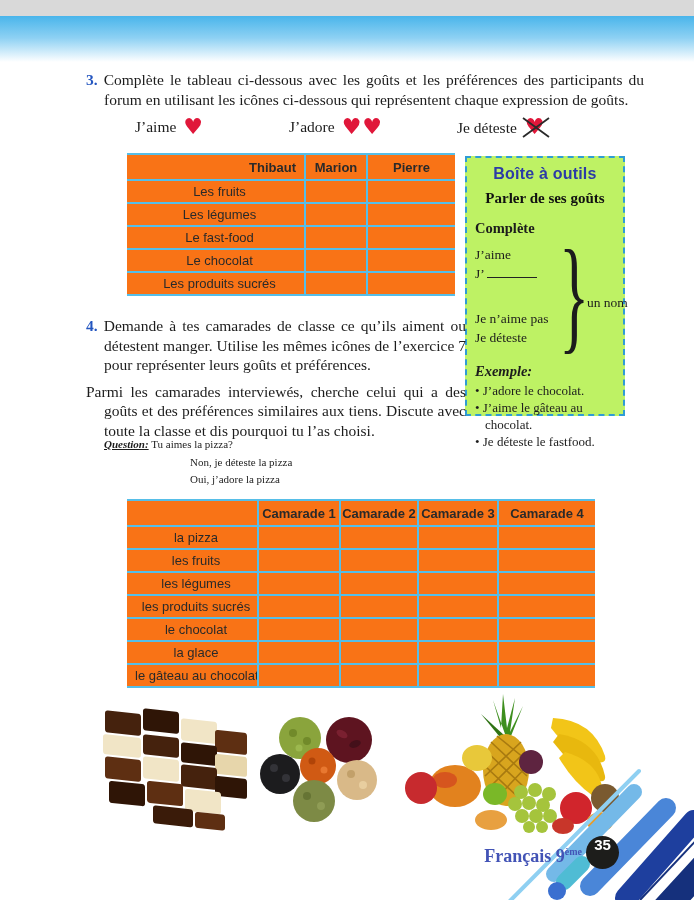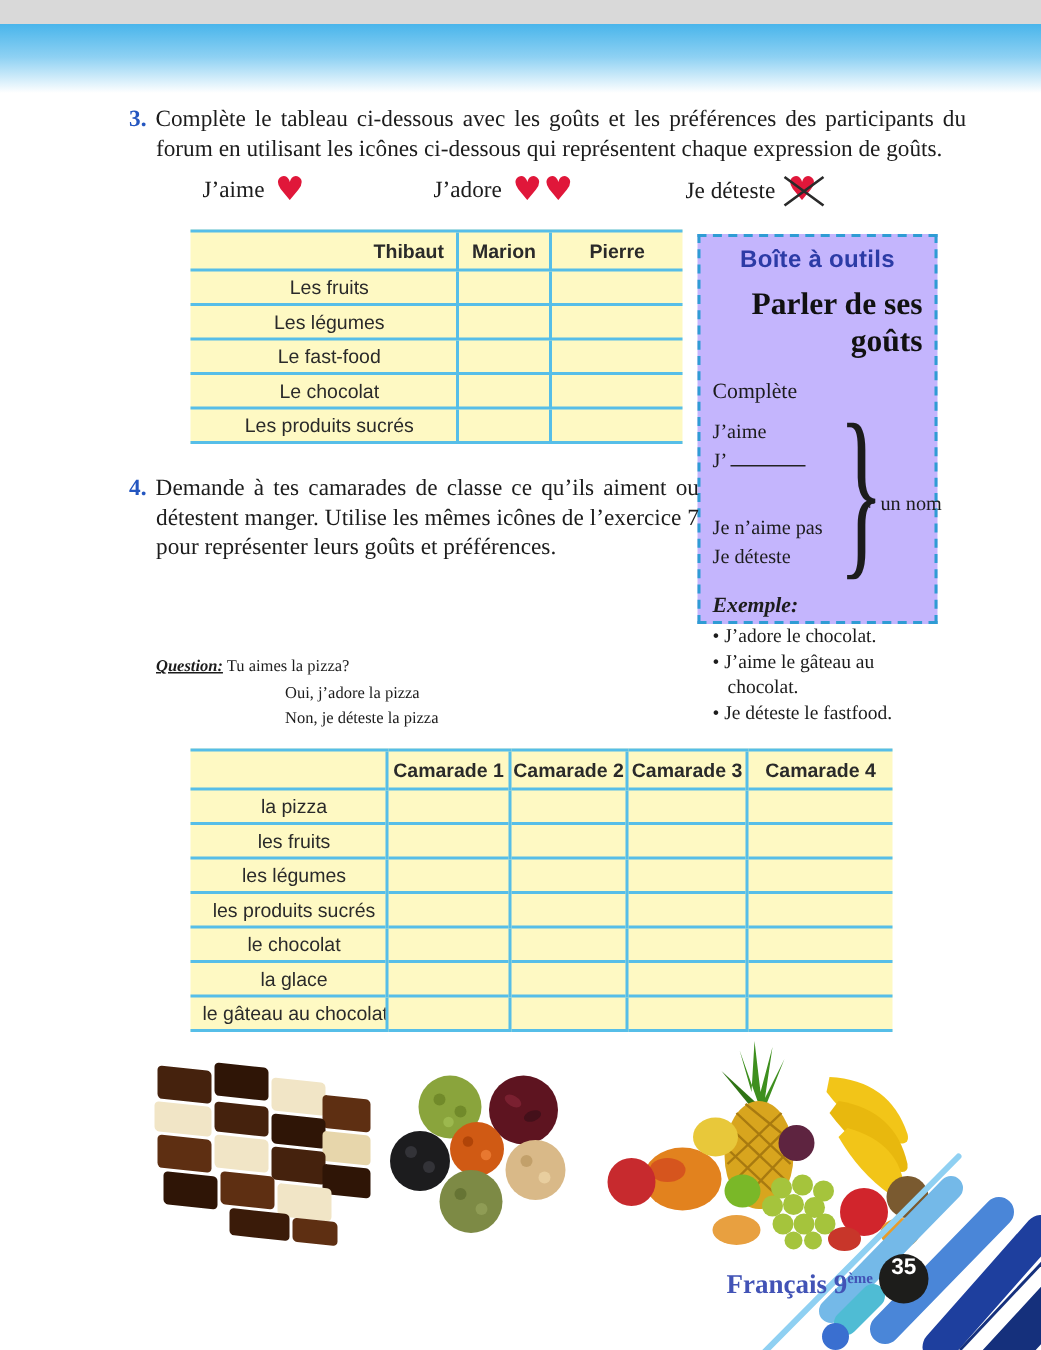--- a/index.html
+++ b/index.html
@@ -28,40 +28,40 @@
          font-size:15.5px; }
   .leg1 { left:135px; } .leg2 { left:289px; } .leg3 { left:457px; }
   .heart { color:#e0173a; font-size:22px; line-height:22px; font-family:"DejaVu Sans", sans-serif; }
   .heart + .heart { margin-left:1px; }
   .heart-wrap { position:relative; display:inline-block; width:25px; height:24px; }
   .heart-wrap .heart { position:absolute; left:1px; top:0; }
   .cross { position:absolute; left:-4px; top:-2px; width:32px; height:27px; }
   .cross path { stroke:#2a2a2a; stroke-width:1.8; fill:none; }
 
   
-  table { border-collapse:collapse; table-layout:fixed; background:#fef9c3; }
+  table { border-collapse:collapse; table-layout:fixed; background:#f97316; }
   .t1 { position:absolute; left:127px; top:137px; width:328px; }
   .t2 { position:absolute; left:127px; top:483px; width:468px; }
   th, td { font-family:"Liberation Sans", sans-serif; font-size:13px; color:#2a2a2a;
            border-top:2px solid #56bee8; height:23px; overflow:hidden; white-space:nowrap; }
   th { font-weight:bold; height:26px; text-align:center; }
   tr:last-child td { border-bottom:2px solid #56bee8; }
   .vline { border-left:2px solid #56bee8; }
   .rowlabel { text-align:center; padding-left:8px; }
   .th-right { text-align:right; padding-right:8px; }
 
   
   .toolbox {
     position:absolute; left:465px; top:140px; width:160px; height:260px;
-    background:#c4b5fd; border:2px dashed #2f9cd4; padding:7px 8px 8px;
+    background:#bef264; border:2px dashed #2f9cd4; padding:7px 8px 8px;
   }
   .tb-title { font-family:"Liberation Sans", sans-serif; font-weight:bold; font-size:16px;
               color:#2c3ba6; text-align:center; letter-spacing:.2px; }
-  .tb-subtitle { font-weight:bold; font-size:21px; text-align:right; margin-top:7px; color:#111; }
-  .tb-complete { font-weight:normal; font-size:14.5px; margin-top:13px; }
+  .tb-subtitle { font-weight:bold; font-size:15px; text-align:center; margin-top:7px; color:#111; }
+  .tb-complete { font-weight:bold; font-size:14.5px; margin-top:13px; }
   .tb-phrases { position:relative; margin-top:8px; height:110px; font-size:13.5px; }
   .ph { position:absolute; left:0; line-height:16px; }
   .ph1 { top:2px; } .ph2 { top:21px; } .ph3 { top:66px; } .ph4 { top:85px; }
   .blank { display:inline-block; width:50px; height:11px; border-bottom:1.4px solid #222;
            margin-left:2px; }
   .brace { position:absolute; left:84px; top:-13px; font-size:126px; line-height:126px;
            font-weight:400; color:#1c1c1c; transform:scaleX(.5); transform-origin:left top; }
   .plus-nom { position:absolute; left:101px; top:50px; font-size:13.5px; white-space:nowrap; }
   .tb-example-label { font-weight:bold; font-style:italic; font-size:14.5px; margin-top:8px; }
   .tb-examples { list-style:none; margin-top:2px; }
@@ -174,27 +174,28 @@
     <div class="tb-example-label">Exemple:</div>
     <ul class="tb-examples">
       <li>• J’adore le chocolat.</li>
       <li>• J’aime le gâteau au chocolat.</li>
       <li>• Je déteste le fastfood.</li>
     </ul>
   </aside>
 
   <section class="ex ex4">
     <p class="para"><span class="exnum">4.</span> <span>Demande à tes camarades de classe ce qu’ils aiment ou détestent manger. Utilise les mêmes icônes de l’exercice 7 pour représenter leurs goûts et préférences.</span></p>
+    <p class="para"><span>Parmi les camarades interviewés, cherche celui qui a des goûts et des préférences similaires aux tiens. Discute avec toute la classe et dis pourquoi tu l’as choisi.</span></p>
   </section>
 
   <div class="question">
     <div><span class="qlabel">Question:</span>
       <span>Tu aimes la pizza?</span></div>
+    <div class="qindent">Non, je déteste la pizza</div>
     <div class="qindent">Oui, j’adore la pizza</div>
-    <div class="qindent">Non, je déteste la pizza</div>
   </div>
 
   <table class="t2">
     <colgroup>
         <col style="width:131px">
         <col style="width:82px">
         <col style="width:78px">
         <col style="width:80px">
         <col style="width:97px">
       </colgroup>

